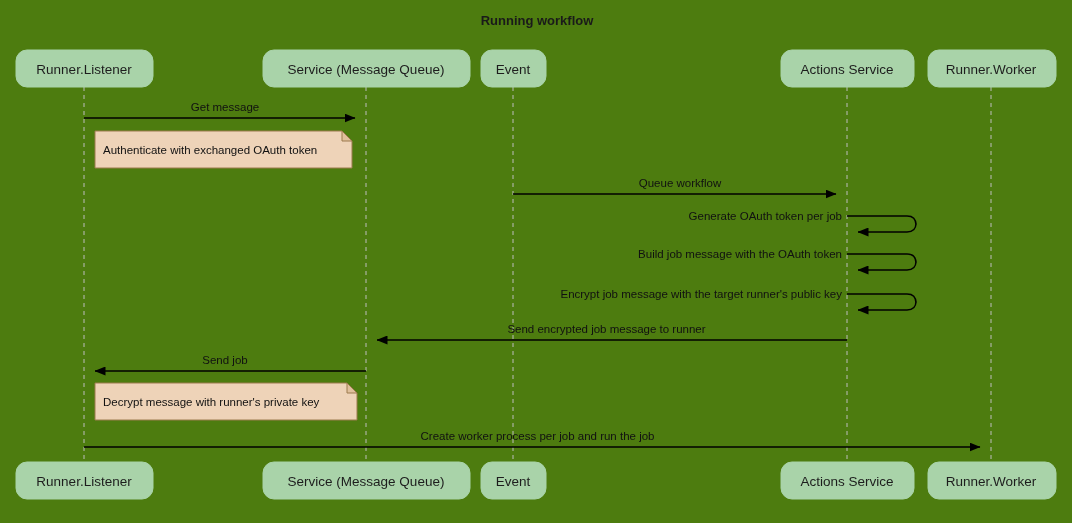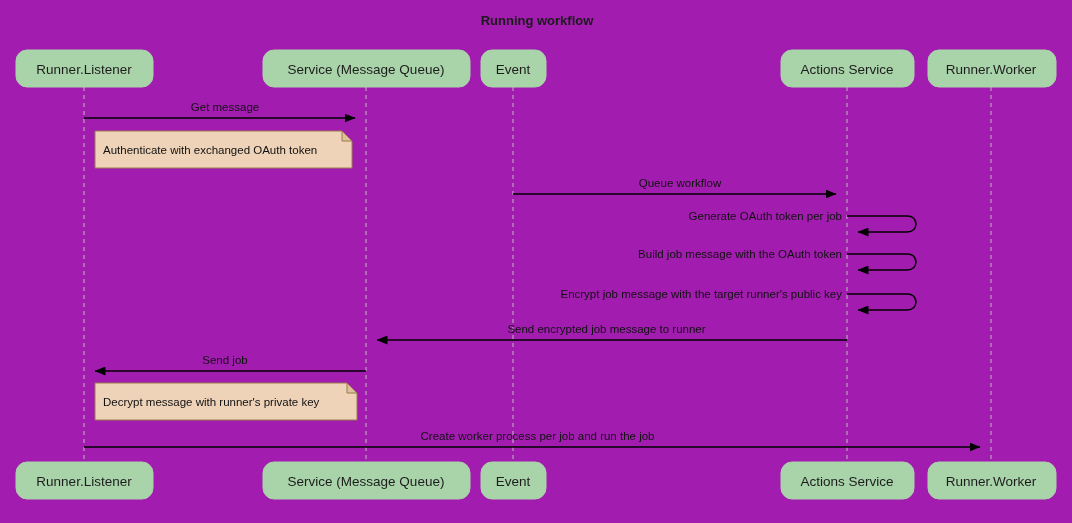--- a/index.html
+++ b/index.html
@@ -9,21 +9,21 @@
     background: #ffffff;
   }
   body {
     font-family: "Liberation Sans", sans-serif;
     -webkit-font-smoothing: antialiased;
   }
   #diagram-root {
     position: relative;
     width: 1072px;
     height: 523px;
-    background: #a21caf;
+    background: #4d7c0f;
     overflow: hidden;
   }
   #diagram-svg {
     position: absolute;
     left: 0;
     top: 0;
     width: 1072px;
     height: 523px;
   }
   .title-text {

